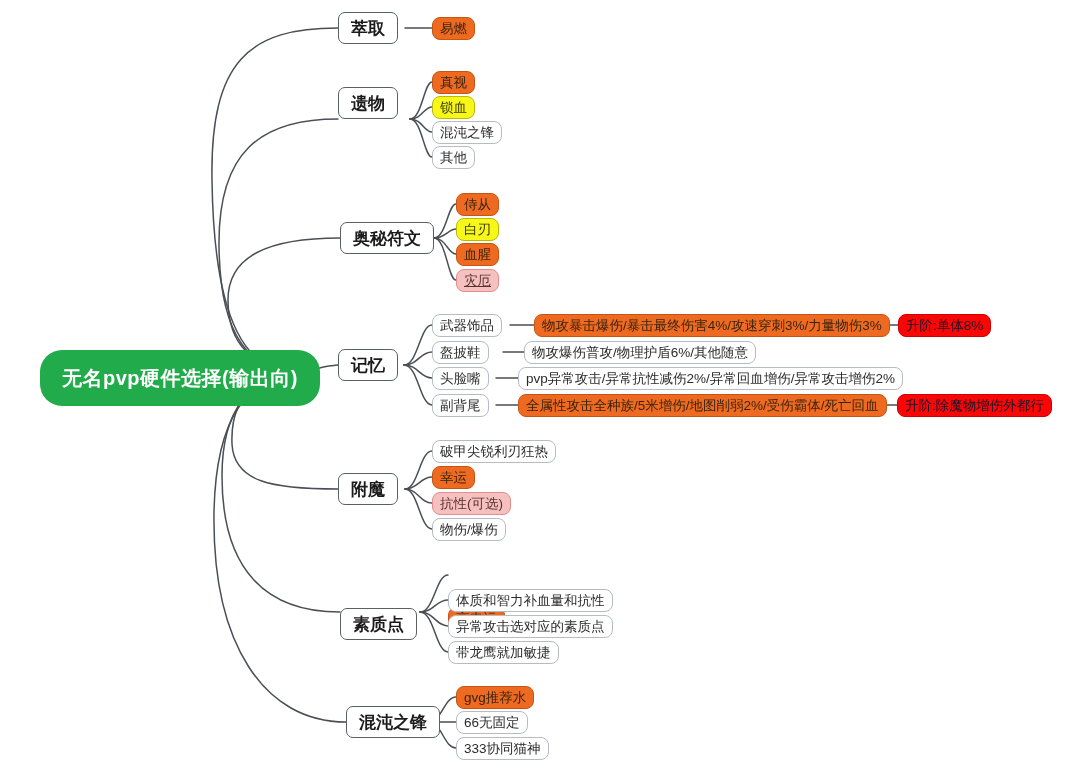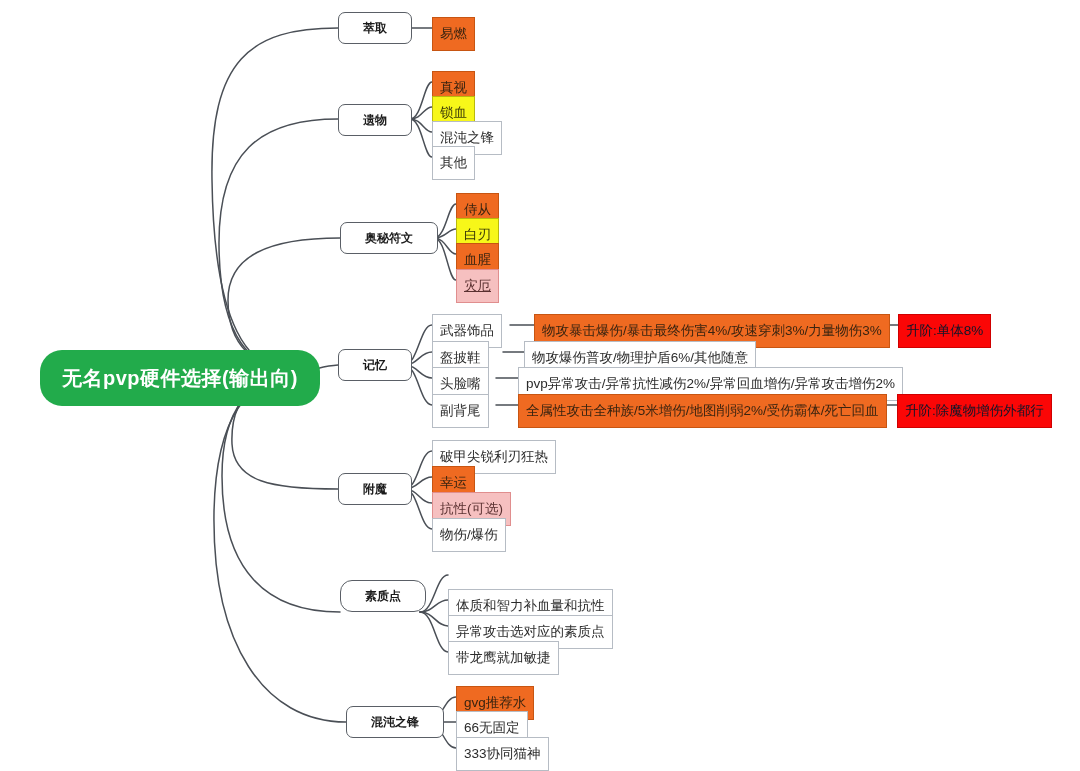--- a/index.html
+++ b/index.html
@@ -30,34 +30,34 @@
     letter-spacing:0.5px;
     padding:0 22px;
     height:56px;
   }
   
   .lvl2{
     background:#ffffff;
     color:#1b1b1b;
     border:1.6px solid #5a5f66;
     border-radius:7px;
-    font-size:12px;
+    font-size:17px;
     font-weight:bold;
-    padding:0 24px;
+    padding:0 12px;
     height:32px;
   }
   
   .lvl3{
     background:#ffffff;
     color:#2b2b2b;
     border:1px solid #b6bcc4;
-    border-radius:0;
+    border-radius:8px;
     font-size:13.5px;
     padding:0 7px;
-    height:34px;
+    height:23px;
   }
   
   .c-orange{
     background:#ef6a21;
     border:1px solid #c75512;
     color:#3a2410;
   }
   .c-yellow{
     background:#f7f719;
     border:1px solid #b9b90d;
@@ -129,21 +129,21 @@
       <path d="M428,722 C442,722 444,722 456,722"></path>
       <path d="M428,722 C442,722 444,748 456,748"></path>
     </g>
   </svg>
 
   <div class="node root" style="left:40px;top:350px;">无名pvp硬件选择(输出向)</div>
 
   <div class="node lvl2" style="left:338px;top:12px;">萃取</div>
   <div class="node lvl3 c-orange" style="left:432px;top:17px;">易燃</div>
 
-  <div class="node lvl2" style="left:338px;top:104px;text-align:center;">遗物</div>
+  <div class="node lvl2" style="left:338px;top:87px;text-align:center;">遗物</div>
   <div class="node lvl3 c-orange" style="left:432px;top:71px;">真视</div>
   <div class="node lvl3 c-yellow" style="left:432px;top:96px;">锁血</div>
   <div class="node lvl3" style="left:432px;top:121px;">混沌之锋</div>
   <div class="node lvl3" style="left:432px;top:146px;">其他</div>
 
   <div class="node lvl2" style="left:340px;top:222px;">奥秘符文</div>
   <div class="node lvl3 c-orange" style="left:456px;top:193px;">侍从</div>
   <div class="node lvl3 c-yellow" style="left:456px;top:218px;">白刃</div>
   <div class="node lvl3 c-orange" style="left:456px;top:243px;">血腥</div>
   <div class="node lvl3 c-pink" style="left:456px;top:269px;text-decoration:underline;">灾厄</div>
@@ -163,21 +163,21 @@
   <div class="node lvl3" style="left:432px;top:394px;">副背尾</div>
   <div class="node lvl3 c-orange" style="left:518px;top:394px;">全属性攻击全种族/5米增伤/地图削弱2%/受伤霸体/死亡回血</div>
   <div class="node lvl3 c-red" style="left:897px;top:394px;">升阶:除魔物增伤外都行</div>
 
   <div class="node lvl2" style="left:338px;top:473px;">附魔</div>
   <div class="node lvl3" style="left:432px;top:440px;">破甲尖锐利刃狂热</div>
   <div class="node lvl3 c-orange" style="left:432px;top:466px;">幸运</div>
   <div class="node lvl3 c-pink" style="left:432px;top:492px;">抗性(可选)</div>
   <div class="node lvl3" style="left:432px;top:518px;">物伤/爆伤</div>
 
-  <div class="node lvl2" style="left:340px;top:580px;border-radius:12px;">素质点</div>
+  <div class="node lvl2" style="left:340px;top:608px;">素质点</div>
   <div class="node lvl3 c-orange" style="left:448px;top:564px;margin-top:43px;">高幸运</div>
   <div class="node lvl3" style="left:448px;top:589px;">体质和智力补血量和抗性</div>
   <div class="node lvl3" style="left:448px;top:615px;">异常攻击选对应的素质点</div>
   <div class="node lvl3" style="left:448px;top:641px;">带龙鹰就加敏捷</div>
 
   <div class="node lvl2" style="left:346px;top:706px;">混沌之锋</div>
   <div class="node lvl3 c-orange" style="left:456px;top:686px;">gvg推荐水</div>
   <div class="node lvl3" style="left:456px;top:711px;">66无固定</div>
   <div class="node lvl3" style="left:456px;top:737px;">333协同猫神</div>
 

